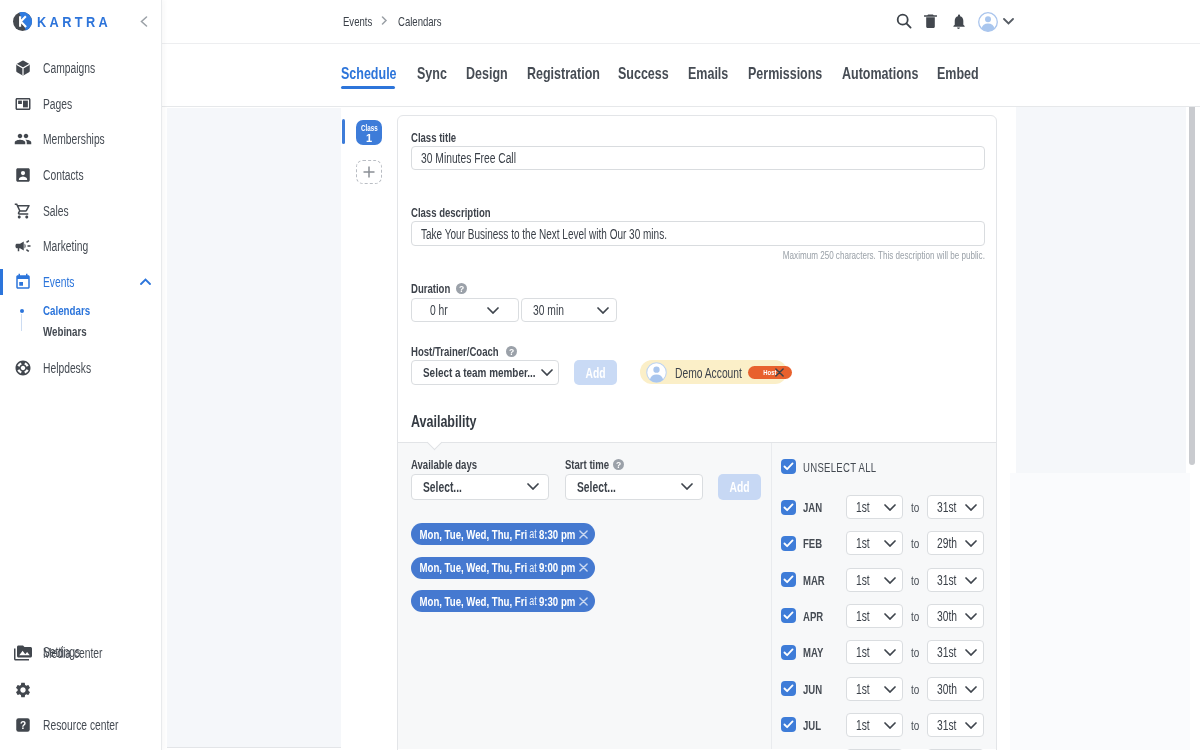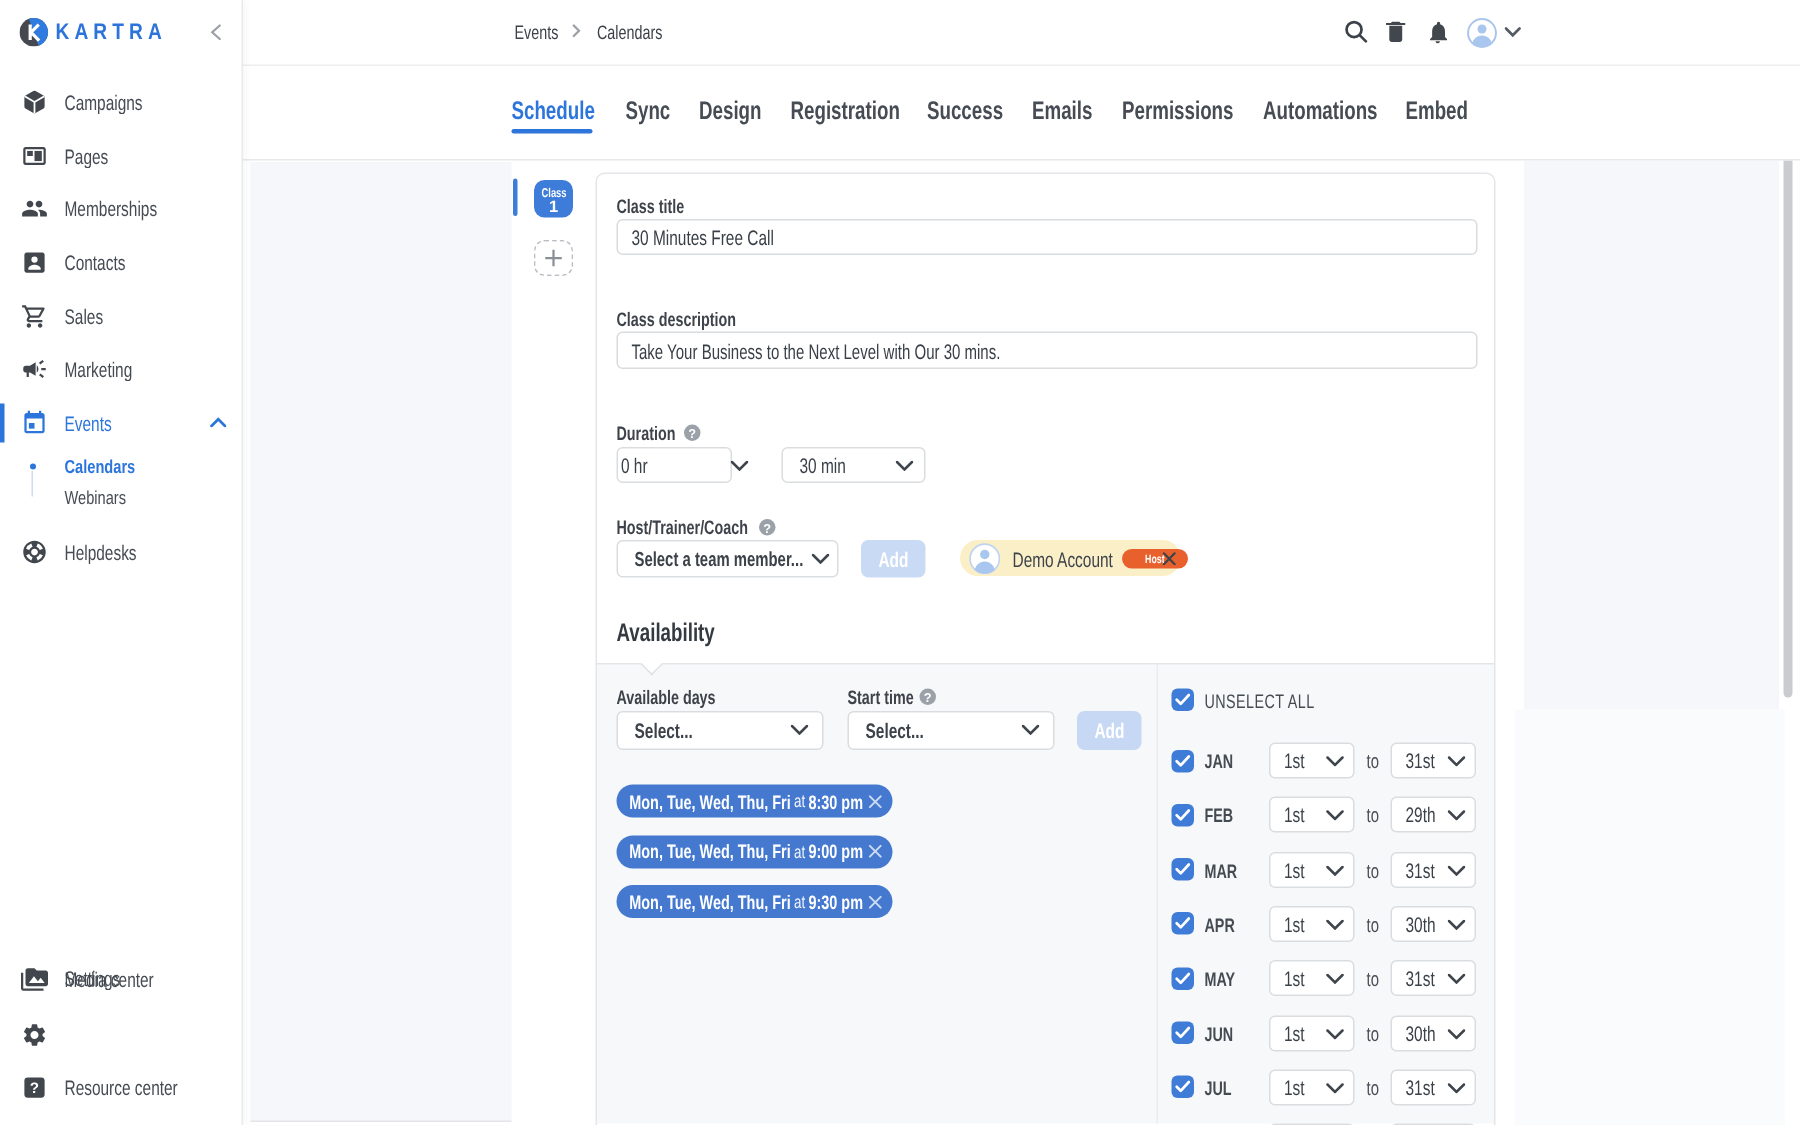--- a/index.html
+++ b/index.html
@@ -12,21 +12,21 @@
 .lbl{font-size:13px;font-weight:700;color:#3e434b;}
 .inp{background:#fff;border:1px solid #d9dcdf;border-radius:4px;}
 .hint{font-size:11px;color:#9aa1a8;}
 .sel{background:#fff;border:1px solid #dadde0;border-radius:4px;display:flex;align-items:center;}
 .tx{font-size:14px;color:#3b4149;font-weight:400;}
 .qi{width:11px;height:11px;border-radius:50%;background:#9ba1a9;color:#fff;font-size:8.5px;
  font-weight:700;display:flex;align-items:center;justify-content:center;}
 .cb{width:15px;height:15px;border-radius:4px;background:#3e7cd8;display:flex;align-items:center;justify-content:center;}
 .pill{background:#4579d0;border-radius:11px;color:#fff;height:22px;position:absolute;}
 .mi{position:absolute;left:14px;width:18px;height:18px;}
-.mtx{position:absolute;left:43px;font-size:14px;color:#454b53;font-weight:400;}
+.mtx{position:absolute;left:43px;font-size:14px;color:#454b53;font-weight:700;}
 </style></head><body>
 <div id="page">
 
 <div class="abs" style="left:162px;top:0;width:1038px;height:750px;background:#fff;"></div>
 <div class="abs panel" style="left:1016px;top:107px;width:170px;height:366px;"></div>
 <div class="abs" style="left:1010px;top:473px;width:180px;height:277px;background:#fafbfd;"></div>
 <div class="abs" style="left:1189px;top:95px;width:6px;height:370px;background:#c9cbcf;border-radius:3px;"></div>
 <div class="abs panel" style="left:167px;top:108px;width:174px;height:640px;border-bottom:1px solid #e3e5e8;"></div>
 <div class="abs" style="left:162px;top:0;width:1038px;height:44px;background:#fff;border-bottom:1px solid #edeef0;"></div>
 <div class="abs" style="left:343px;top:14px;font-size:13px;color:#3b4149;"><span class="t" style="">Events</span></div>
@@ -147,23 +147,24 @@
         <path d="M6 0.5v11M0.5 6h11" stroke="#8a8f95" stroke-width="1.5"></path>
       </svg>
     </div>
 <div class="abs" style="left:397px;top:115px;width:600px;height:700px;background:#fff;border:1px solid #e3e5e8;border-radius:6px;"></div>
 <div class="abs lbl" style="left:411px;top:130px;"><span class="t" style="">Class title</span></div>
 <div class="abs inp" style="left:411px;top:146px;width:574px;height:24px;"></div>
 <div class="abs" style="left:421px;top:150px;font-size:14px;color:#393f47;"><span class="t" style="">30 Minutes Free Call</span></div>
 <div class="abs lbl" style="left:411px;top:205px;"><span class="t" style="">Class description</span></div>
 <div class="abs inp" style="left:411px;top:221px;width:574px;height:25px;"></div>
 <div class="abs" style="left:421px;top:226px;font-size:14px;color:#393f47;"><span class="t" style="transform:scaleX(0.715);">Take Your Business to the Next Level with Our 30 mins.</span></div>
+<div class="abs hint" style="left:411px;top:249px;width:574px;text-align:right;"><span class="t" style="transform-origin:100% 50%;">Maximum 250 characters. This description will be public.</span></div>
 <div class="abs lbl" style="left:411px;top:281px;"><span class="t" style="">Duration</span></div>
 <div class="abs qi" style="left:456px;top:283px;">?</div>
-<div class="abs sel" style="left:411px;top:298px;width:77px;height:24px;padding-left:2px;">
+<div class="abs sel" style="left:411px;top:298px;width:108px;height:24px;padding-left:18px;">
       <span class="t tx">0 hr</span>
     </div>
 <svg class="abs" style="left:487px;top:307px;" width="12" height="7" viewBox="0 0 12 7">
       <path d="M1 1l5 5 5-5" fill="none" stroke="#3f454d" stroke-width="1.7" stroke-linecap="round"></path>
     </svg>
 <div class="abs sel" style="left:521px;top:298px;width:96px;height:24px;padding-left:11px;">
       <span class="t tx">30 min</span>
     </div>
 <svg class="abs" style="left:597px;top:307px;" width="12" height="7" viewBox="0 0 12 7">
       <path d="M1 1l5 5 5-5" fill="none" stroke="#3f454d" stroke-width="1.7" stroke-linecap="round"></path>

